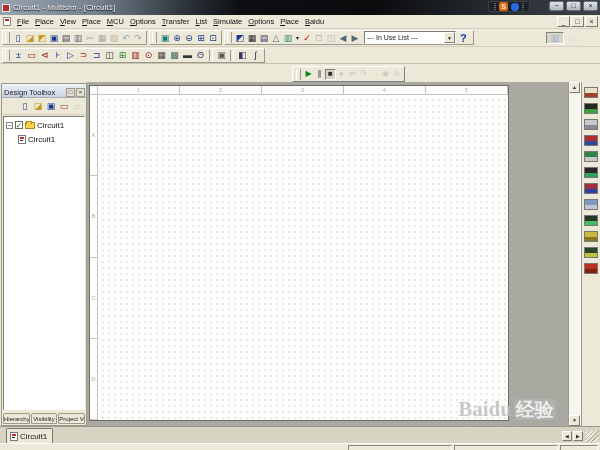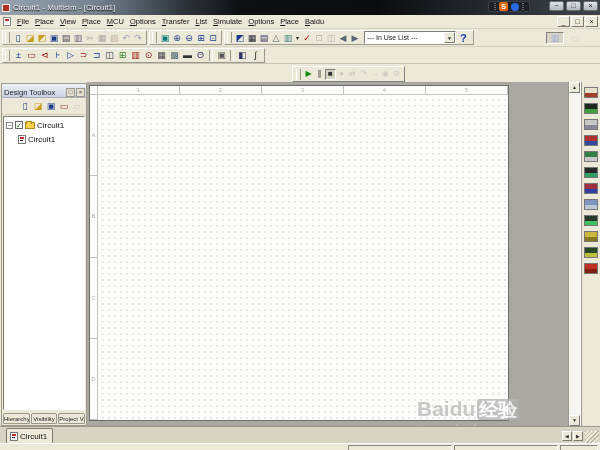--- a/index.html
+++ b/index.html
@@ -110,21 +110,21 @@
   #sheet-corner{border-right:1px solid #c4c4c0;border-bottom:1px solid #c4c4c0;}
   #ruler-top{display:flex;border-bottom:1px solid #c4c4c0;}
   .rcell{flex:1;border-right:1px solid #c4c4c0;font-size:6px;color:#b2b2ae;text-align:center;line-height:9px;}
   #ruler-left{display:flex;flex-direction:column;border-right:1px solid #c4c4c0;}
   .rcell-v{flex:1;border-bottom:1px solid #c4c4c0;font-size:6px;color:#b2b2ae;text-align:center;display:flex;align-items:center;justify-content:center;}
   #grid-area{
     background-image:radial-gradient(circle,#b4b4b0 0.6px,transparent 0.75px);
     background-size:6px 6px;background-position:2px 2px;
   }
   
-  #watermark{position:absolute;left:330px;top:316px;width:180px;text-align:left;opacity:.8;pointer-events:none;}
+  #watermark{position:absolute;left:330px;top:316px;width:180px;text-align:center;opacity:.8;pointer-events:none;font-family:Liberation Serif, serif;}
   #wm-line1{font-size:21px;font-weight:bold;color:#bcbcbc;letter-spacing:0px;line-height:22px;}
   #wm-line1 .wm-cn{color:#c6c6c6;background:#b4b4b4;color:#fff;border-radius:3px;padding:0 2px;margin-left:2px;font-size:19px;}
   #wm-line2{font-size:9px;color:#cfcfcb;letter-spacing:1px;margin-top:2px;}
   
   #vscroll{width:11px;background:#f6f5f0;border-left:1px solid #9c988a;display:flex;flex-direction:column;}
   .sbtn{height:11px;background:#ece9d8;border:1px solid;border-color:#fff #7a7a6e #7a7a6e #fff;font-size:5px;line-height:9px;text-align:center;color:#333;box-sizing:border-box;}
   #vtrack{flex:1;}
   
   #instr{width:20px;background:#ece9d8;border-left:1px solid #fff;box-shadow:inset 1px 0 0 #9c988a;display:flex;flex-direction:column;align-items:center;padding-top:5px;gap:5px;box-sizing:border-box;}
   .instr-btn{width:14px;height:11px;border:1px solid #777;box-sizing:border-box;display:flex;flex-direction:column;flex:0 0 auto;}

